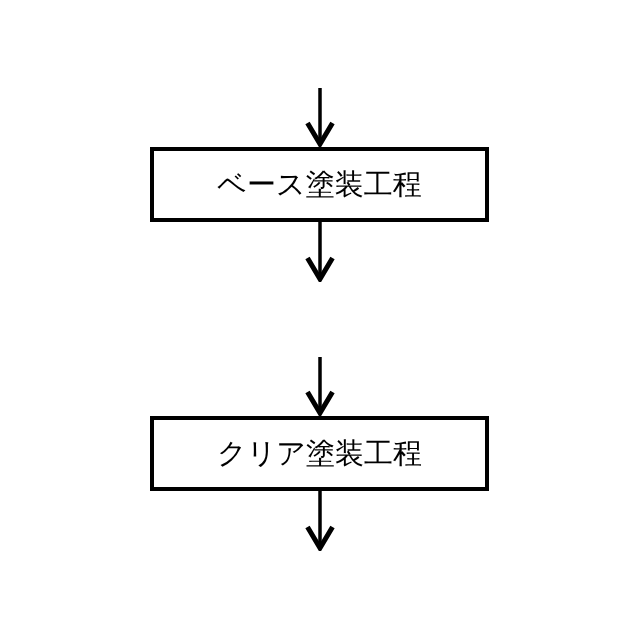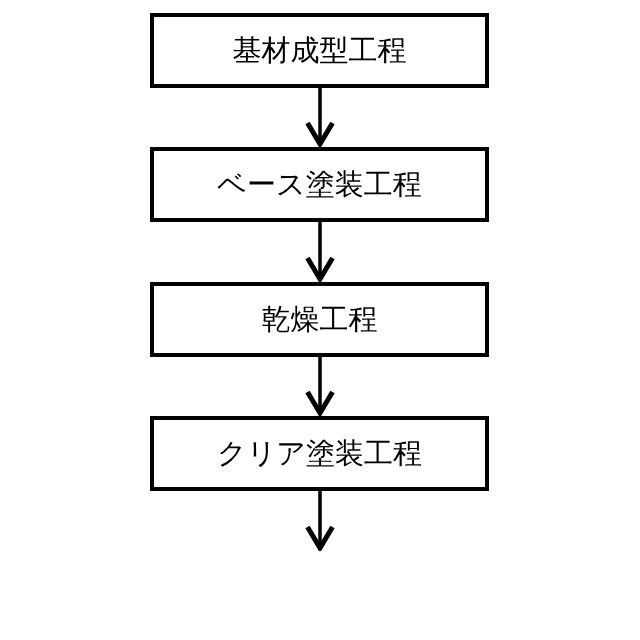--- a/index.html
+++ b/index.html
@@ -51,41 +51,35 @@
   .arrow-0 { top: 88px;  height: 59px; }
   .arrow-1 { top: 222px; height: 60px; }
   .arrow-2 { top: 357px; height: 59px; }
   .arrow-3 { top: 491px; height: 60px; }
 </style>
 </head>
 <body>
 
 <div class="canvas">
 
-  <div class="box step-0">
-    <span>基材成型工程</span>
-  </div>
 
   <svg class="arrow arrow-0" viewBox="0 0 40 59" preserveAspectRatio="none">
     <line x1="20" y1="0" x2="20" y2="55" stroke="currentColor" stroke-width="3.5"></line>
     <polyline points="7.5,35 20,56 32.5,35" fill="none" stroke="currentColor" stroke-width="5"></polyline>
   </svg>
 
   <div class="box step-1">
     <span>ベース塗装工程</span>
   </div>
 
   <svg class="arrow arrow-1" viewBox="0 0 40 60" preserveAspectRatio="none">
     <line x1="20" y1="0" x2="20" y2="56" stroke="currentColor" stroke-width="3.5"></line>
     <polyline points="7.5,36 20,57 32.5,36" fill="none" stroke="currentColor" stroke-width="5"></polyline>
   </svg>
 
-  <div class="box step-2">
-    <span>乾燥工程</span>
-  </div>
 
   <svg class="arrow arrow-2" viewBox="0 0 40 59" preserveAspectRatio="none">
     <line x1="20" y1="0" x2="20" y2="55" stroke="currentColor" stroke-width="3.5"></line>
     <polyline points="7.5,35 20,56 32.5,35" fill="none" stroke="currentColor" stroke-width="5"></polyline>
   </svg>
 
   <div class="box step-3">
     <span>クリア塗装工程</span>
   </div>
 

